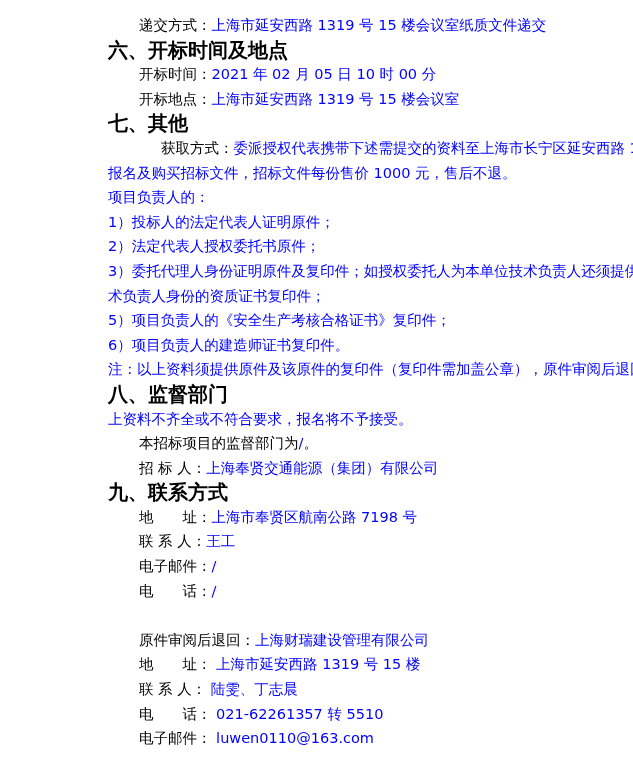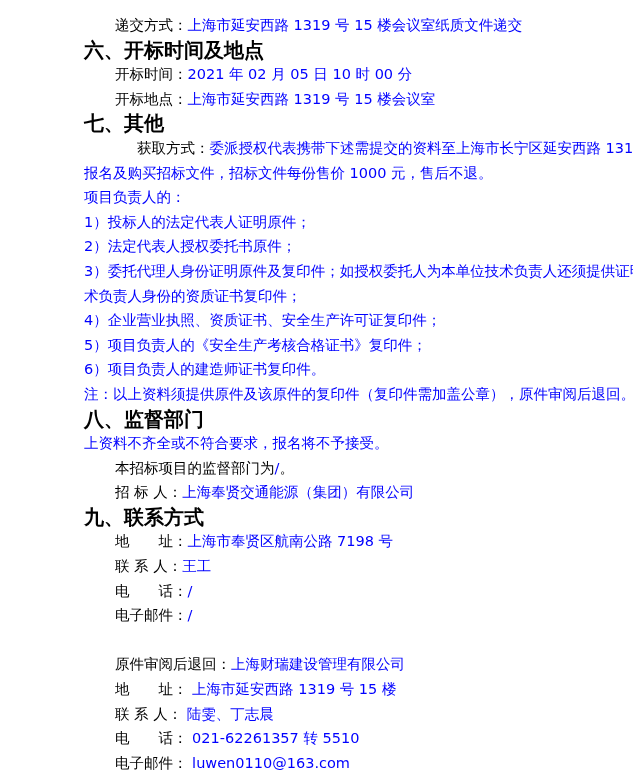--- a/index.html
+++ b/index.html
@@ -9,20 +9,21 @@
   }
   .page {
     position: relative;
     width: 633px;
     height: 782px;
     background: #ffffff;
     box-sizing: border-box;
     padding-top: 13px;
     overflow: hidden;
     font-family: "DejaVu Sans", sans-serif;
+    padding-left: 24px;
   }
   .line {
     height: 24.6px;
     line-height: 24.6px;
     font-size: 14.5px;
     white-space: nowrap;
   }
   .t-heading {
     padding-left: 84px;
     font-weight: bold;
@@ -47,33 +48,32 @@
       <div class="line t-sub"><span class="seg c-black">开标时间：</span><span class="seg c-blue">2021 年 02 月 05 日  10 时 00 分</span></div>
       <div class="line t-sub"><span class="seg c-black">开标地点：</span><span class="seg c-blue">上海市延安西路 1319 号 15 楼会议室</span></div>
       <div class="line t-heading"><span class="seg c-black">七、其他</span></div>
       <div class="line t-parafirst"><span class="seg c-black">获取方式：</span><span class="seg c-blue">委派授权代表携带下述需提交的资料至上海市长宁区延安西路 1319 号 15 楼</span></div>
       <div class="line t-body"><span class="seg c-blue">报名及购买招标文件，招标文件每份售价 1000 元，售后不退。</span></div>
       <div class="line t-body"><span class="seg c-blue">项目负责人的：</span></div>
       <div class="line t-body"><span class="seg c-blue">1）投标人的法定代表人证明原件；</span></div>
       <div class="line t-body"><span class="seg c-blue">2）法定代表人授权委托书原件；</span></div>
       <div class="line t-body"><span class="seg c-blue">3）委托代理人身份证明原件及复印件；如授权委托人为本单位技术负责人还须提供证明技</span></div>
       <div class="line t-body"><span class="seg c-blue">术负责人身份的资质证书复印件；</span></div>
-      <div class="line t-body"><span class="seg c-blue">4）企业营业执照、资质证书、安全生产许可证复印件；</span></div>
       <div class="line t-body"><span class="seg c-blue">5）项目负责人的《安全生产考核合格证书》复印件；</span></div>
       <div class="line t-body"><span class="seg c-blue">6）项目负责人的建造师证书复印件。</span></div>
       <div class="line t-body"><span class="seg c-blue">注：以上资料须提供原件及该原件的复印件（复印件需加盖公章），原件审阅后退回。如以</span></div>
       <div class="line t-heading"><span class="seg c-black">八、监督部门</span></div>
       <div class="line t-body"><span class="seg c-blue">上资料不齐全或不符合要求，报名将不予接受。</span></div>
       <div class="line t-sub"><span class="seg c-black">本招标项目的监督部门为</span><span class="seg c-blue">/</span><span class="seg c-black">。</span></div>
       <div class="line t-sub"><span class="seg c-black">招 标 人：</span><span class="seg c-blue">上海奉贤交通能源（集团）有限公司</span></div>
       <div class="line t-heading"><span class="seg c-black">九、联系方式</span></div>
       <div class="line t-sub"><span class="seg c-black">地　　址：</span><span class="seg c-blue">上海市奉贤区航南公路 7198 号</span></div>
       <div class="line t-sub"><span class="seg c-black">联 系 人：</span><span class="seg c-blue">王工</span></div>
+      <div class="line t-sub"><span class="seg c-black">电子邮件：</span><span class="seg c-blue">/</span></div>
       <div class="line t-sub"><span class="seg c-black">电　　话：</span><span class="seg c-blue">/</span></div>
-      <div class="line t-sub"><span class="seg c-black">电子邮件：</span><span class="seg c-blue">/</span></div>
       <div class="line t-blank"></div>
       <div class="line t-sub"><span class="seg c-black">原件审阅后退回：</span><span class="seg c-blue">上海财瑞建设管理有限公司</span></div>
       <div class="line t-sub"><span class="seg c-black">地　　址： </span><span class="seg c-blue">上海市延安西路 1319 号 15 楼</span></div>
       <div class="line t-sub"><span class="seg c-black">联 系 人： </span><span class="seg c-blue">陆雯、丁志晨</span></div>
       <div class="line t-sub"><span class="seg c-black">电　　话： </span><span class="seg c-blue">021-62261357 转 5510</span></div>
       <div class="line t-sub"><span class="seg c-black">电子邮件： </span><span class="seg c-blue">luwen0110@163.com</span></div>
     </div>
 </div>
 
 </body></html>

